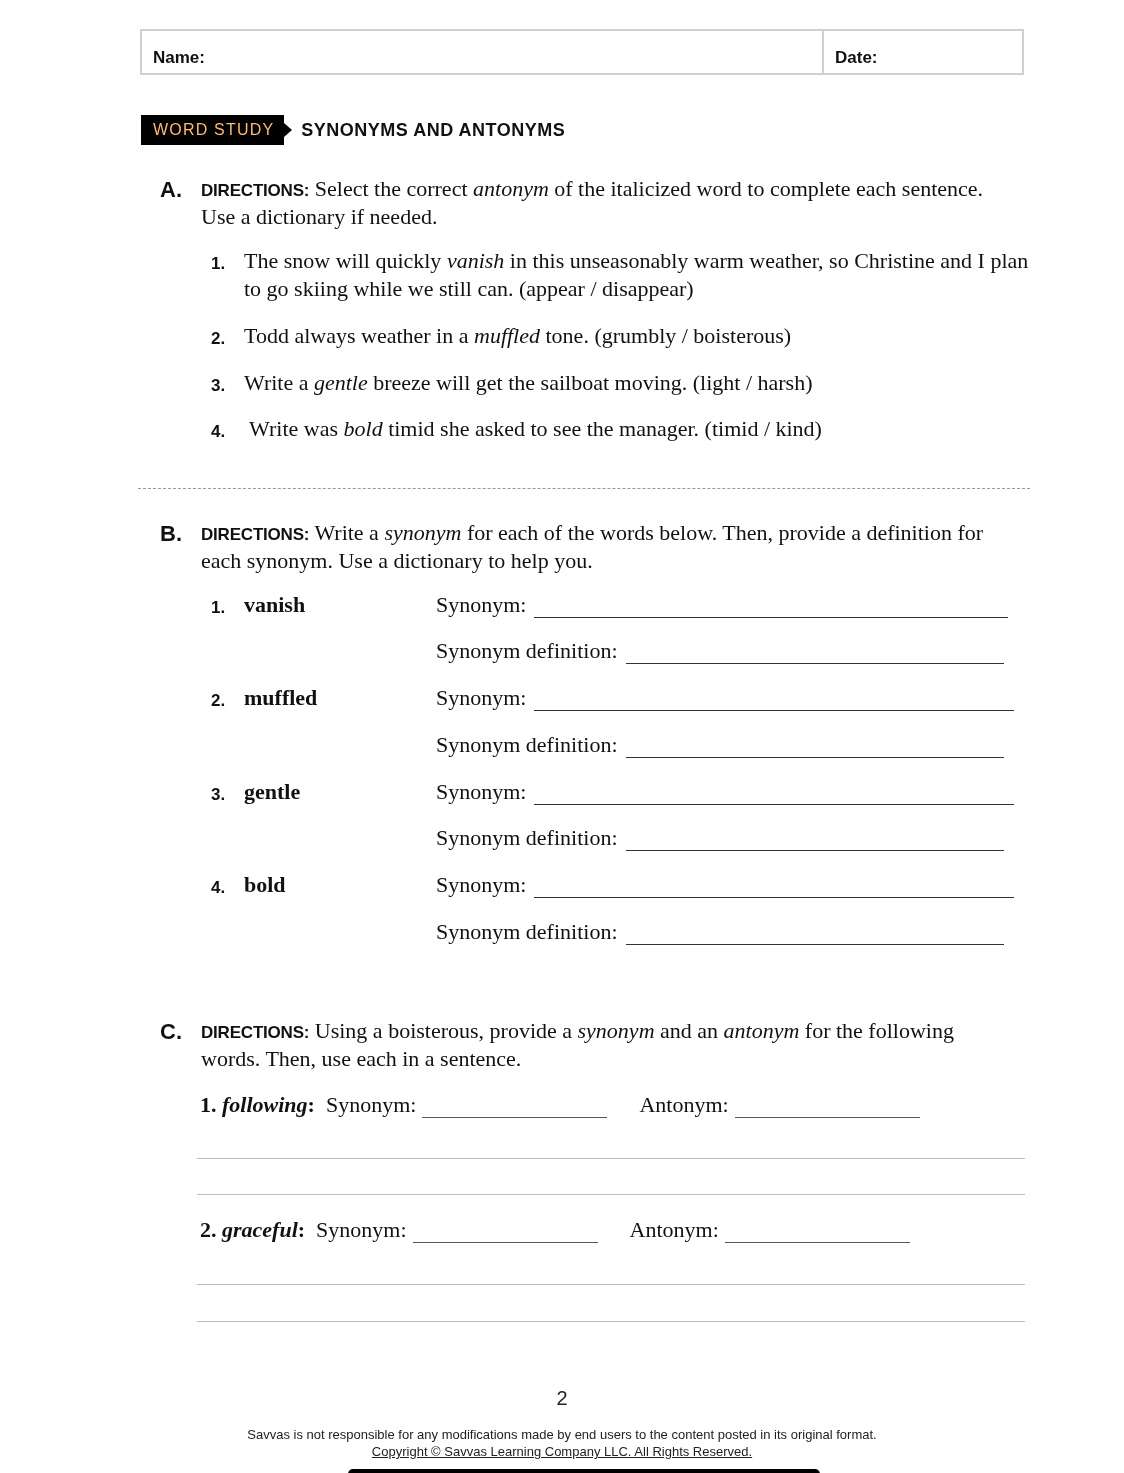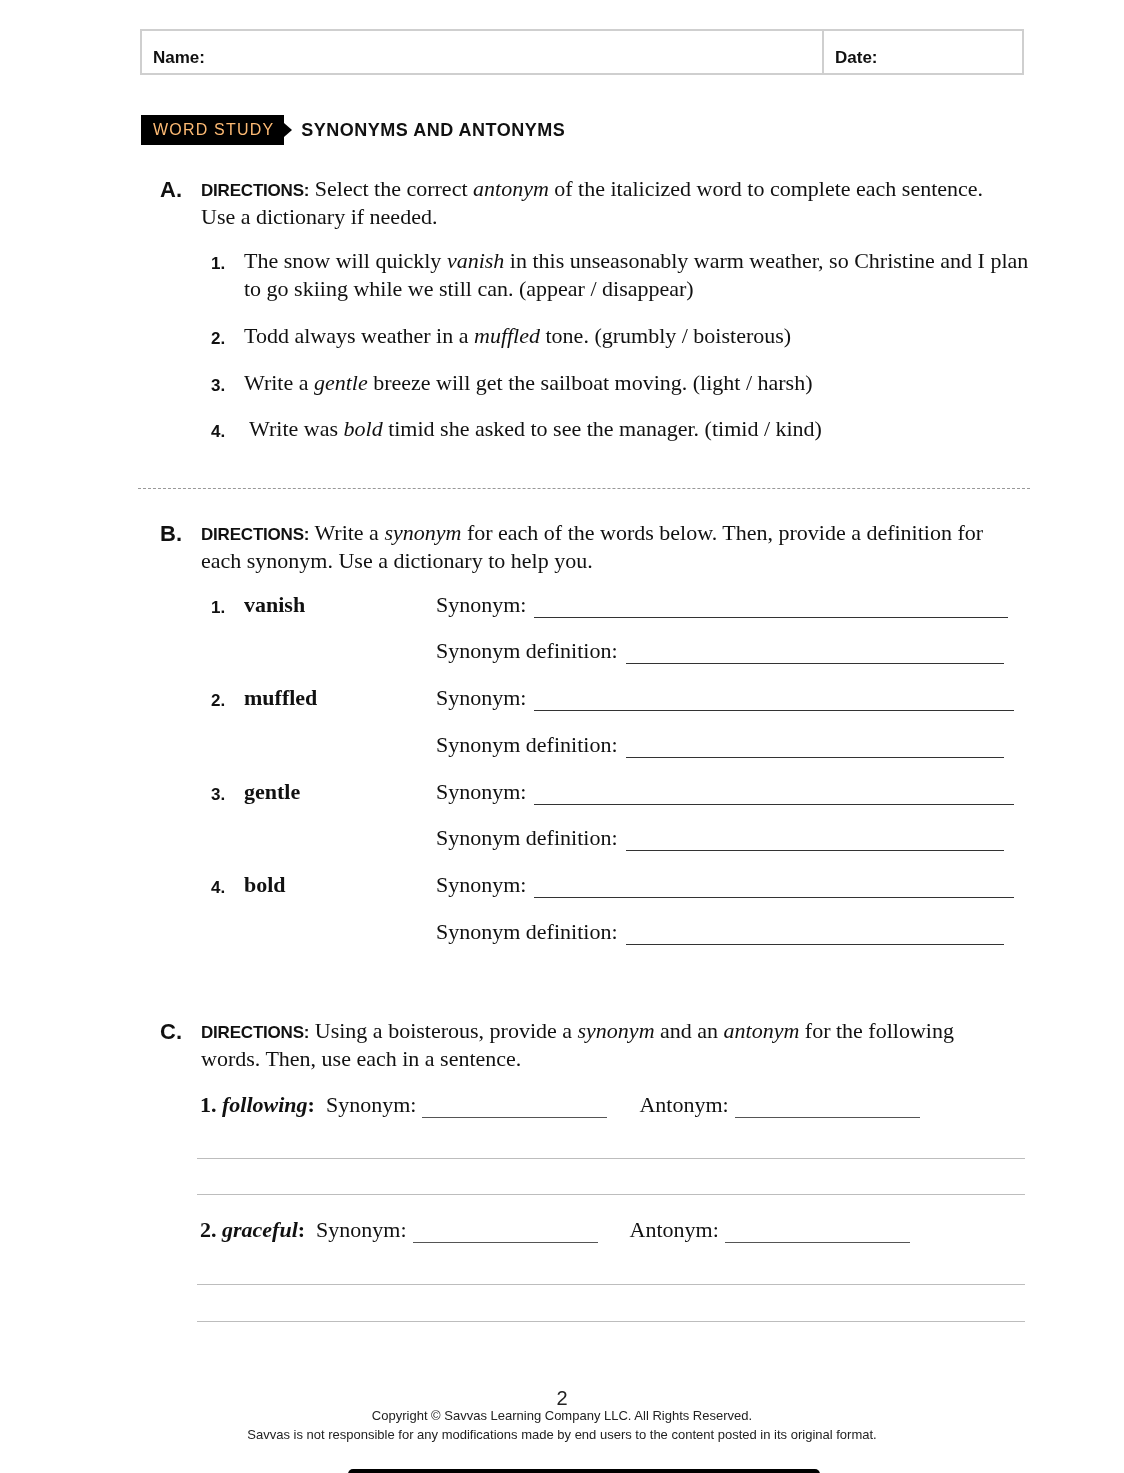--- a/index.html
+++ b/index.html
@@ -160,16 +160,16 @@
 <div class="c-line" style="top:1158px;"></div>
 <div class="c-line" style="top:1194px;"></div>
 
 <div class="c-row" style="top:1217px;">
   <b>2.</b>&nbsp;<b><i>graceful</i>:</b>&nbsp;&nbsp;<span>Synonym:</span><span class="c-blank"></span><span style="margin-left:32px;">Antonym:</span><span class="c-blank"></span>
 </div>
 <div class="c-line" style="top:1284px;"></div>
 <div class="c-line" style="top:1321px;"></div>
 
 <div class="footer" style="top:1387px; font-size:20px;">2</div>
-<div class="footer" style="top:1408px; font-size:13px;">Copyright © Savvas Learning Company LLC. All Rights Reserved.</div>
+<div class="footer" style="top:1444px; font-size:13px;text-decoration:underline;">Copyright © Savvas Learning Company LLC. All Rights Reserved.</div>
 <div class="footer" style="top:1427px; font-size:13px;">Savvas is not responsible for any modifications made by end users to the content posted in its original format.</div>
 
 <div class="home-bar"></div>
 
 </body></html>

